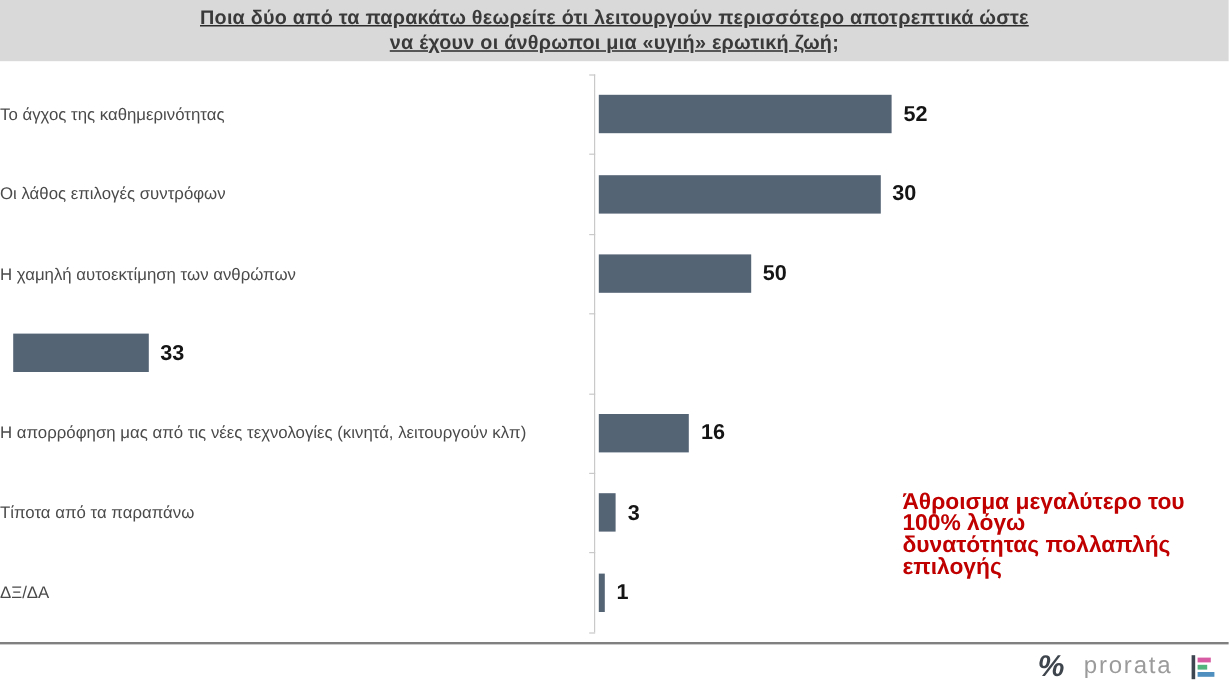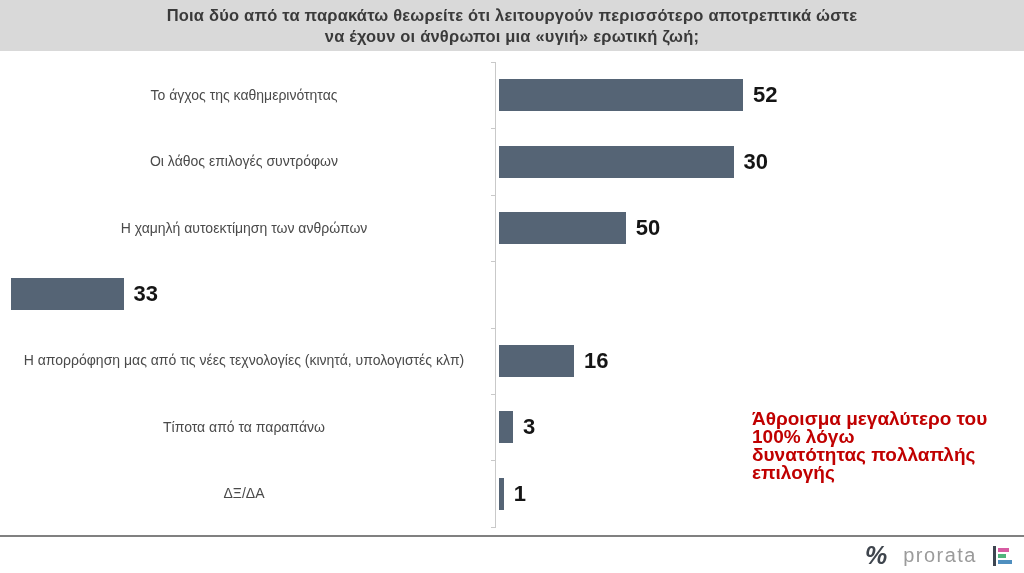--- a/index.html
+++ b/index.html
@@ -1,35 +1,35 @@
 <!DOCTYPE html>
 <html><head>
 <meta charset="utf-8">
 <style>
   html,body{margin:0;padding:0;}
   body{font-family:"Liberation Sans","DejaVu Sans",sans-serif;background:#ffffff;}
   .slide{position:relative;width:1024px;height:573px;background:#ffffff;overflow:hidden;}
 
   
   .title-banner{position:absolute;top:0;left:0;width:1024px;height:51px;background:#d9d9d9;
-    display:flex;align-items:center;justify-content:center;}
+    display:flex;align-items:center;justify-content:center;text-decoration:underline;}
   .title-text{font-size:16.5px;font-weight:bold;color:#3a3a3a;text-align:center;
     line-height:21px;white-space:pre-line;letter-spacing:0.2px;}
 
   
   .plot{position:absolute;top:62px;left:0;width:1024px;height:465px;}
   .axis-line{position:absolute;left:495px;top:62px;width:1px;height:465px;background:#c9c9c9;}
   .axis-ticks{position:absolute;left:0;top:62px;width:1024px;height:465px;pointer-events:none;}
   .tick{position:absolute;left:491px;width:5px;height:1px;background:#c9c9c9;}
 
   .bar-row{position:relative;height:66.4px;display:flex;align-items:center;}
-  .row-label{width:488px;text-align:center;font-size:14px;color:#4a4a4a;white-space:nowrap;
+  .row-label{width:488px;text-align:left;font-size:14px;color:#4a4a4a;white-space:nowrap;
     line-height:1.2;}
   .row-bar{height:32px;margin-left:11px;background:#556475;}
-  .row-value{margin-left:10px;font-size:22px;font-weight:bold;color:#151515;}
+  .row-value{margin-left:10px;font-size:18px;font-weight:bold;color:#151515;}
 
   
   .annotation{position:absolute;left:752px;top:410px;width:252px;font-size:19px;
     font-weight:bold;color:#c00000;line-height:18px;white-space:pre-line;}
 
   
   .footer-line{position:absolute;left:0;top:535px;width:1024px;height:2px;background:#808080;}
   .footer-source{position:absolute;left:8px;top:576px;font-size:11px;font-weight:bold;color:#262626;}
   .footer-logo{position:absolute;right:12px;top:541px;display:flex;align-items:center;gap:16px;}
   .logo-percent{font-size:25px;font-weight:bold;color:#3f454d;font-style:italic;}
@@ -78,21 +78,21 @@
     <div class="row-bar" style="width: 126.7px; background: rgb(85, 100, 117);"></div>
     <div class="row-value">50</div>
   </div>
 
   <div class="bar-row">
     <div class="row-bar" style="width: 112.6px; background: rgb(85, 100, 117);"></div>
     <div class="row-value">33</div>
   </div>
 
   <div class="bar-row">
-    <div class="row-label">Η απορρόφηση μας από τις νέες τεχνολογίες (κινητά, υπολογιστές κλπ)</div>
+    <div class="row-label">Η απορρόφηση μας από τις νέες τεχνολογίες (κινητά, λειτουργούν κλπ)</div>
     <div class="row-bar" style="width: 75.1px; background: rgb(85, 100, 117);"></div>
     <div class="row-value">16</div>
   </div>
 
   <div class="bar-row">
     <div class="row-label">Τίποτα από τα παραπάνω</div>
     <div class="row-bar" style="width: 14.1px; background: rgb(85, 100, 117);"></div>
     <div class="row-value">3</div>
   </div>
 

